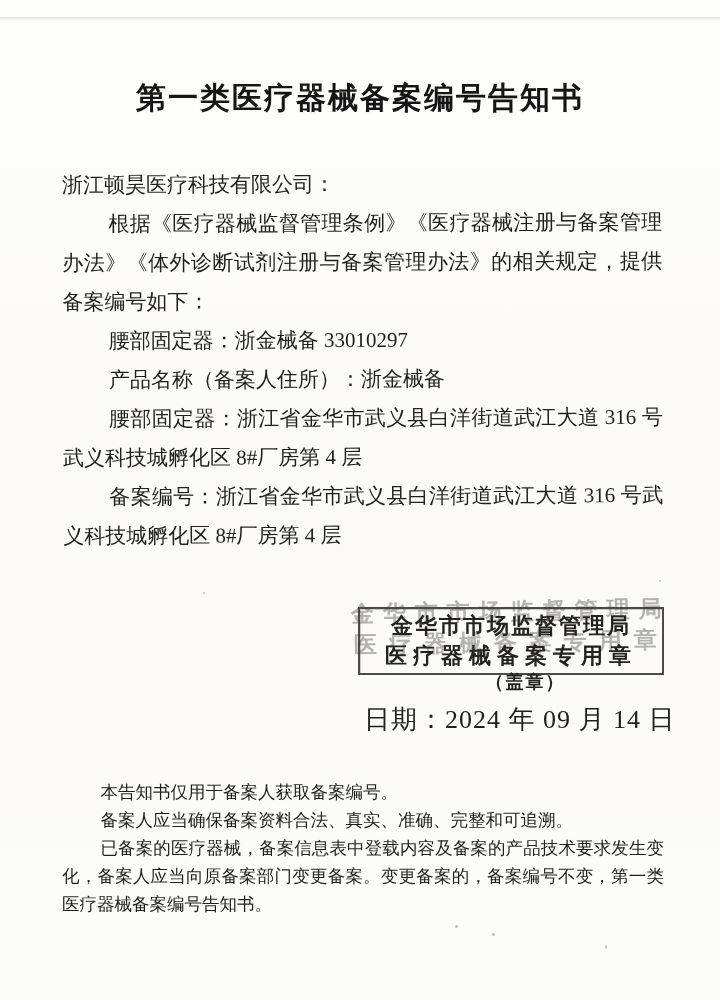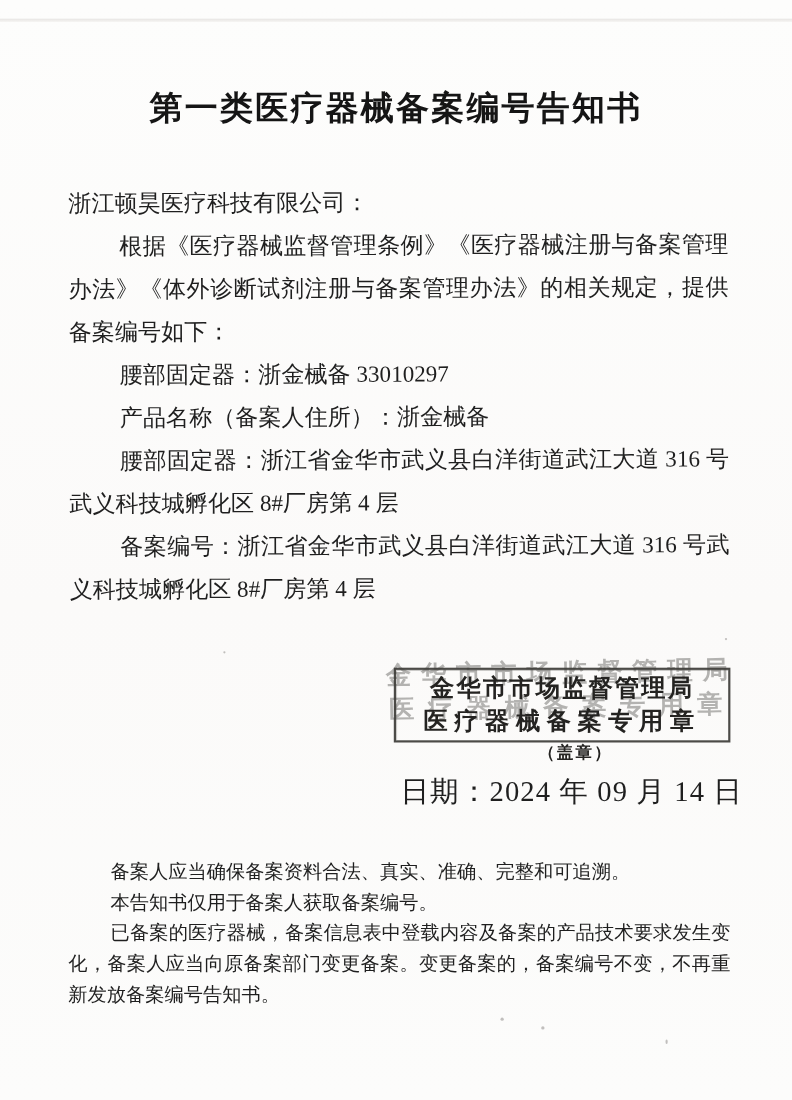--- a/index.html
+++ b/index.html
@@ -34,21 +34,21 @@
     pointer-events:none;
   }
   .stamp-ghost .g1 { font-size:23px; letter-spacing:9px; line-height:31px; white-space:nowrap; }
   .stamp-ghost .g2 { font-size:23px; letter-spacing:12px; line-height:31px; white-space:nowrap; }
   .stamp-main { position:absolute; left:0; top:2px; width:100%; text-align:center;
     font-weight:bold; color:#242321; }
   .stamp-main .l1 { font-size:22px; letter-spacing:2px; line-height:30px; white-space:nowrap; }
   .stamp-main .l2 { font-size:22px; letter-spacing:6px; line-height:30px; white-space:nowrap; }
   .seal-note {
     position:absolute; left:50%; bottom:-21px; transform:translateX(-32%);
-    font-size:15px; font-weight:bold; letter-spacing:2px; color:#242321; white-space:nowrap;
+    font-size:18px; font-weight:bold; letter-spacing:2px; color:#242321; white-space:nowrap;
   }
   .date {
     position:absolute; left:364px; top:702px; font-size:26px; letter-spacing:1px; color:#1f1f1f;
   }
   .notes {
     position:absolute; left:62px; top:778px; width:602px;
     font-size:17.5px; line-height:28px; text-align:justify;
   }
   .notes p { margin:0; text-indent:2.2em; }
   .speck { position:absolute; width:3px; height:3px; border-radius:50%;
@@ -88,23 +88,23 @@
     <div class="stamp-main">
       <div class="l1">金华市市场监督管理局</div>
       <div class="l2">医疗器械备案专用章</div>
     </div>
     <div class="seal-note">（盖章）</div>
   </div>
 
   <div class="date">日期：2024 年 09 月 14 日</div>
 
   <div class="notes">
+    <p>本告知书仅用于备案人获取备案编号。</p>
     <p>备案人应当确保备案资料合法、真实、准确、完整和可追溯。</p>
-    <p>本告知书仅用于备案人获取备案编号。</p>
-    <p>已备案的医疗器械，备案信息表中登载内容及备案的产品技术要求发生变化，备案人应当向原备案部门变更备案。变更备案的，备案编号不变，不再重新发放备案编号告知书。</p>
+    <p>已备案的医疗器械，备案信息表中登载内容及备案的产品技术要求发生变化，备案人应当向原备案部门变更备案。变更备案的，备案编号不变，第一类医疗器械备案编号告知书。</p>
   </div>
 
   <div class="speck s1"></div>
   <div class="speck s2"></div>
   <div class="speck s3"></div>
   <div class="speck s4"></div>
   <div class="speck s5"></div>
 </div>
 
 </body></html>

